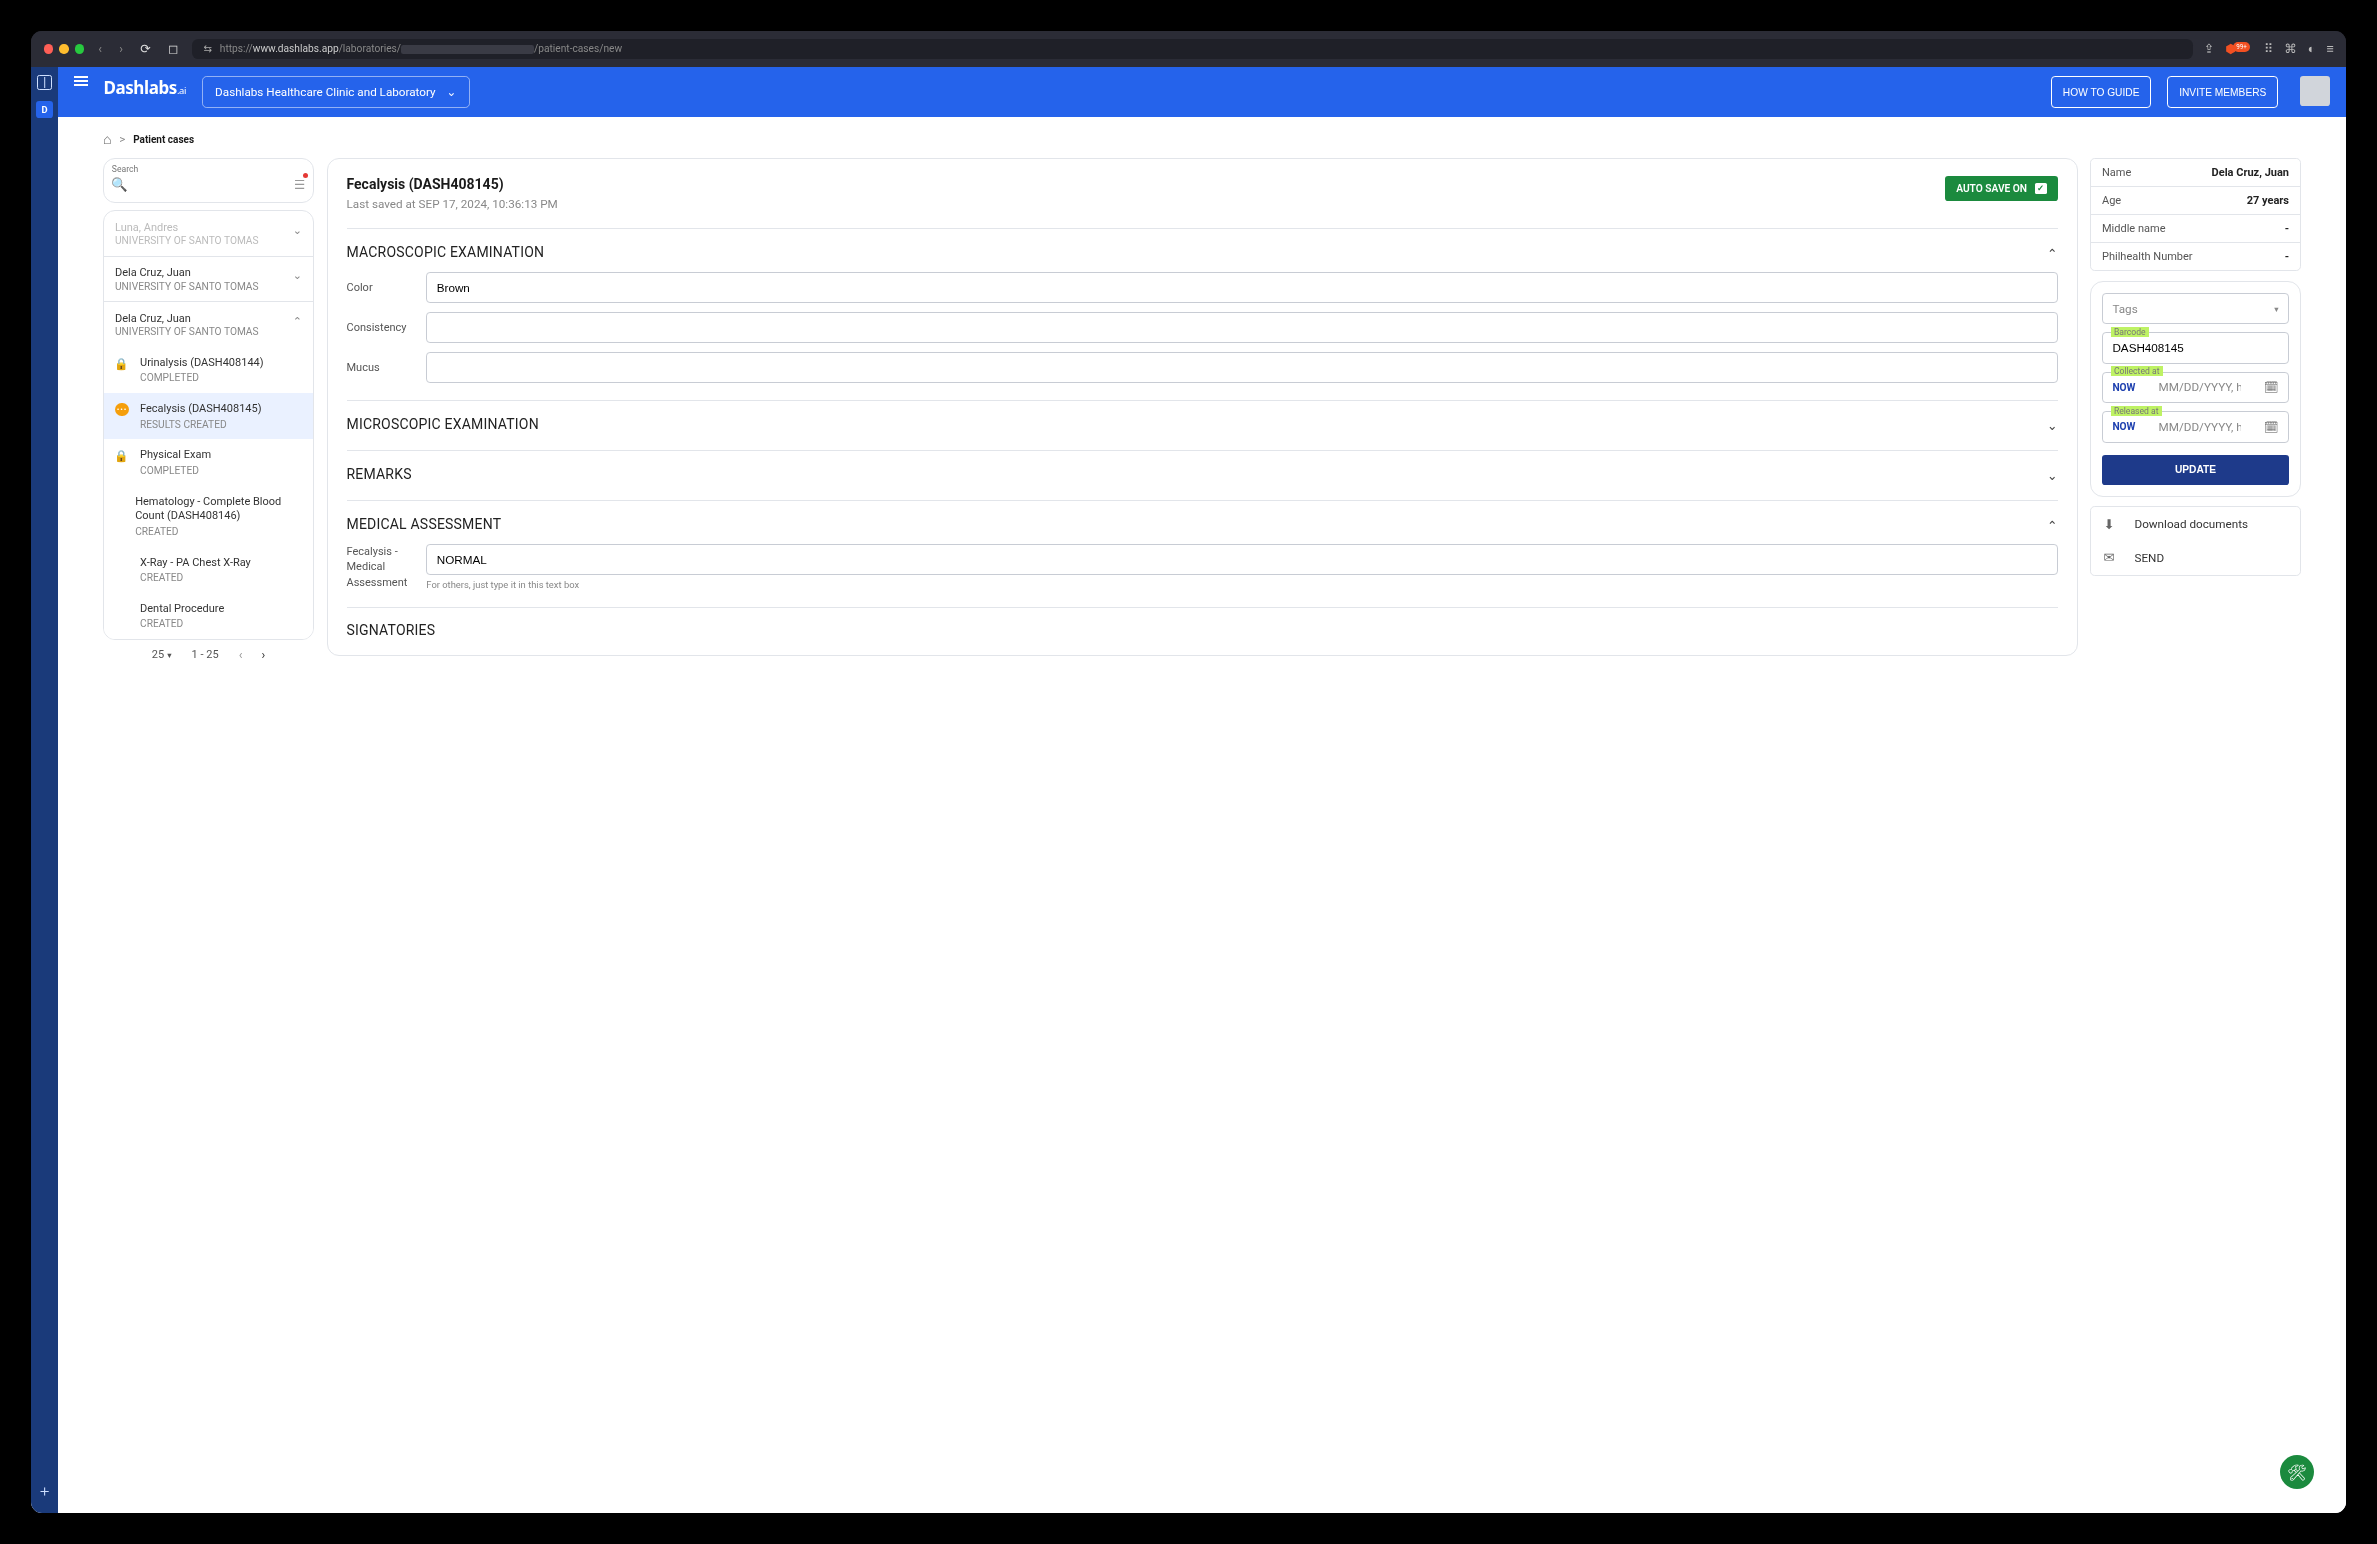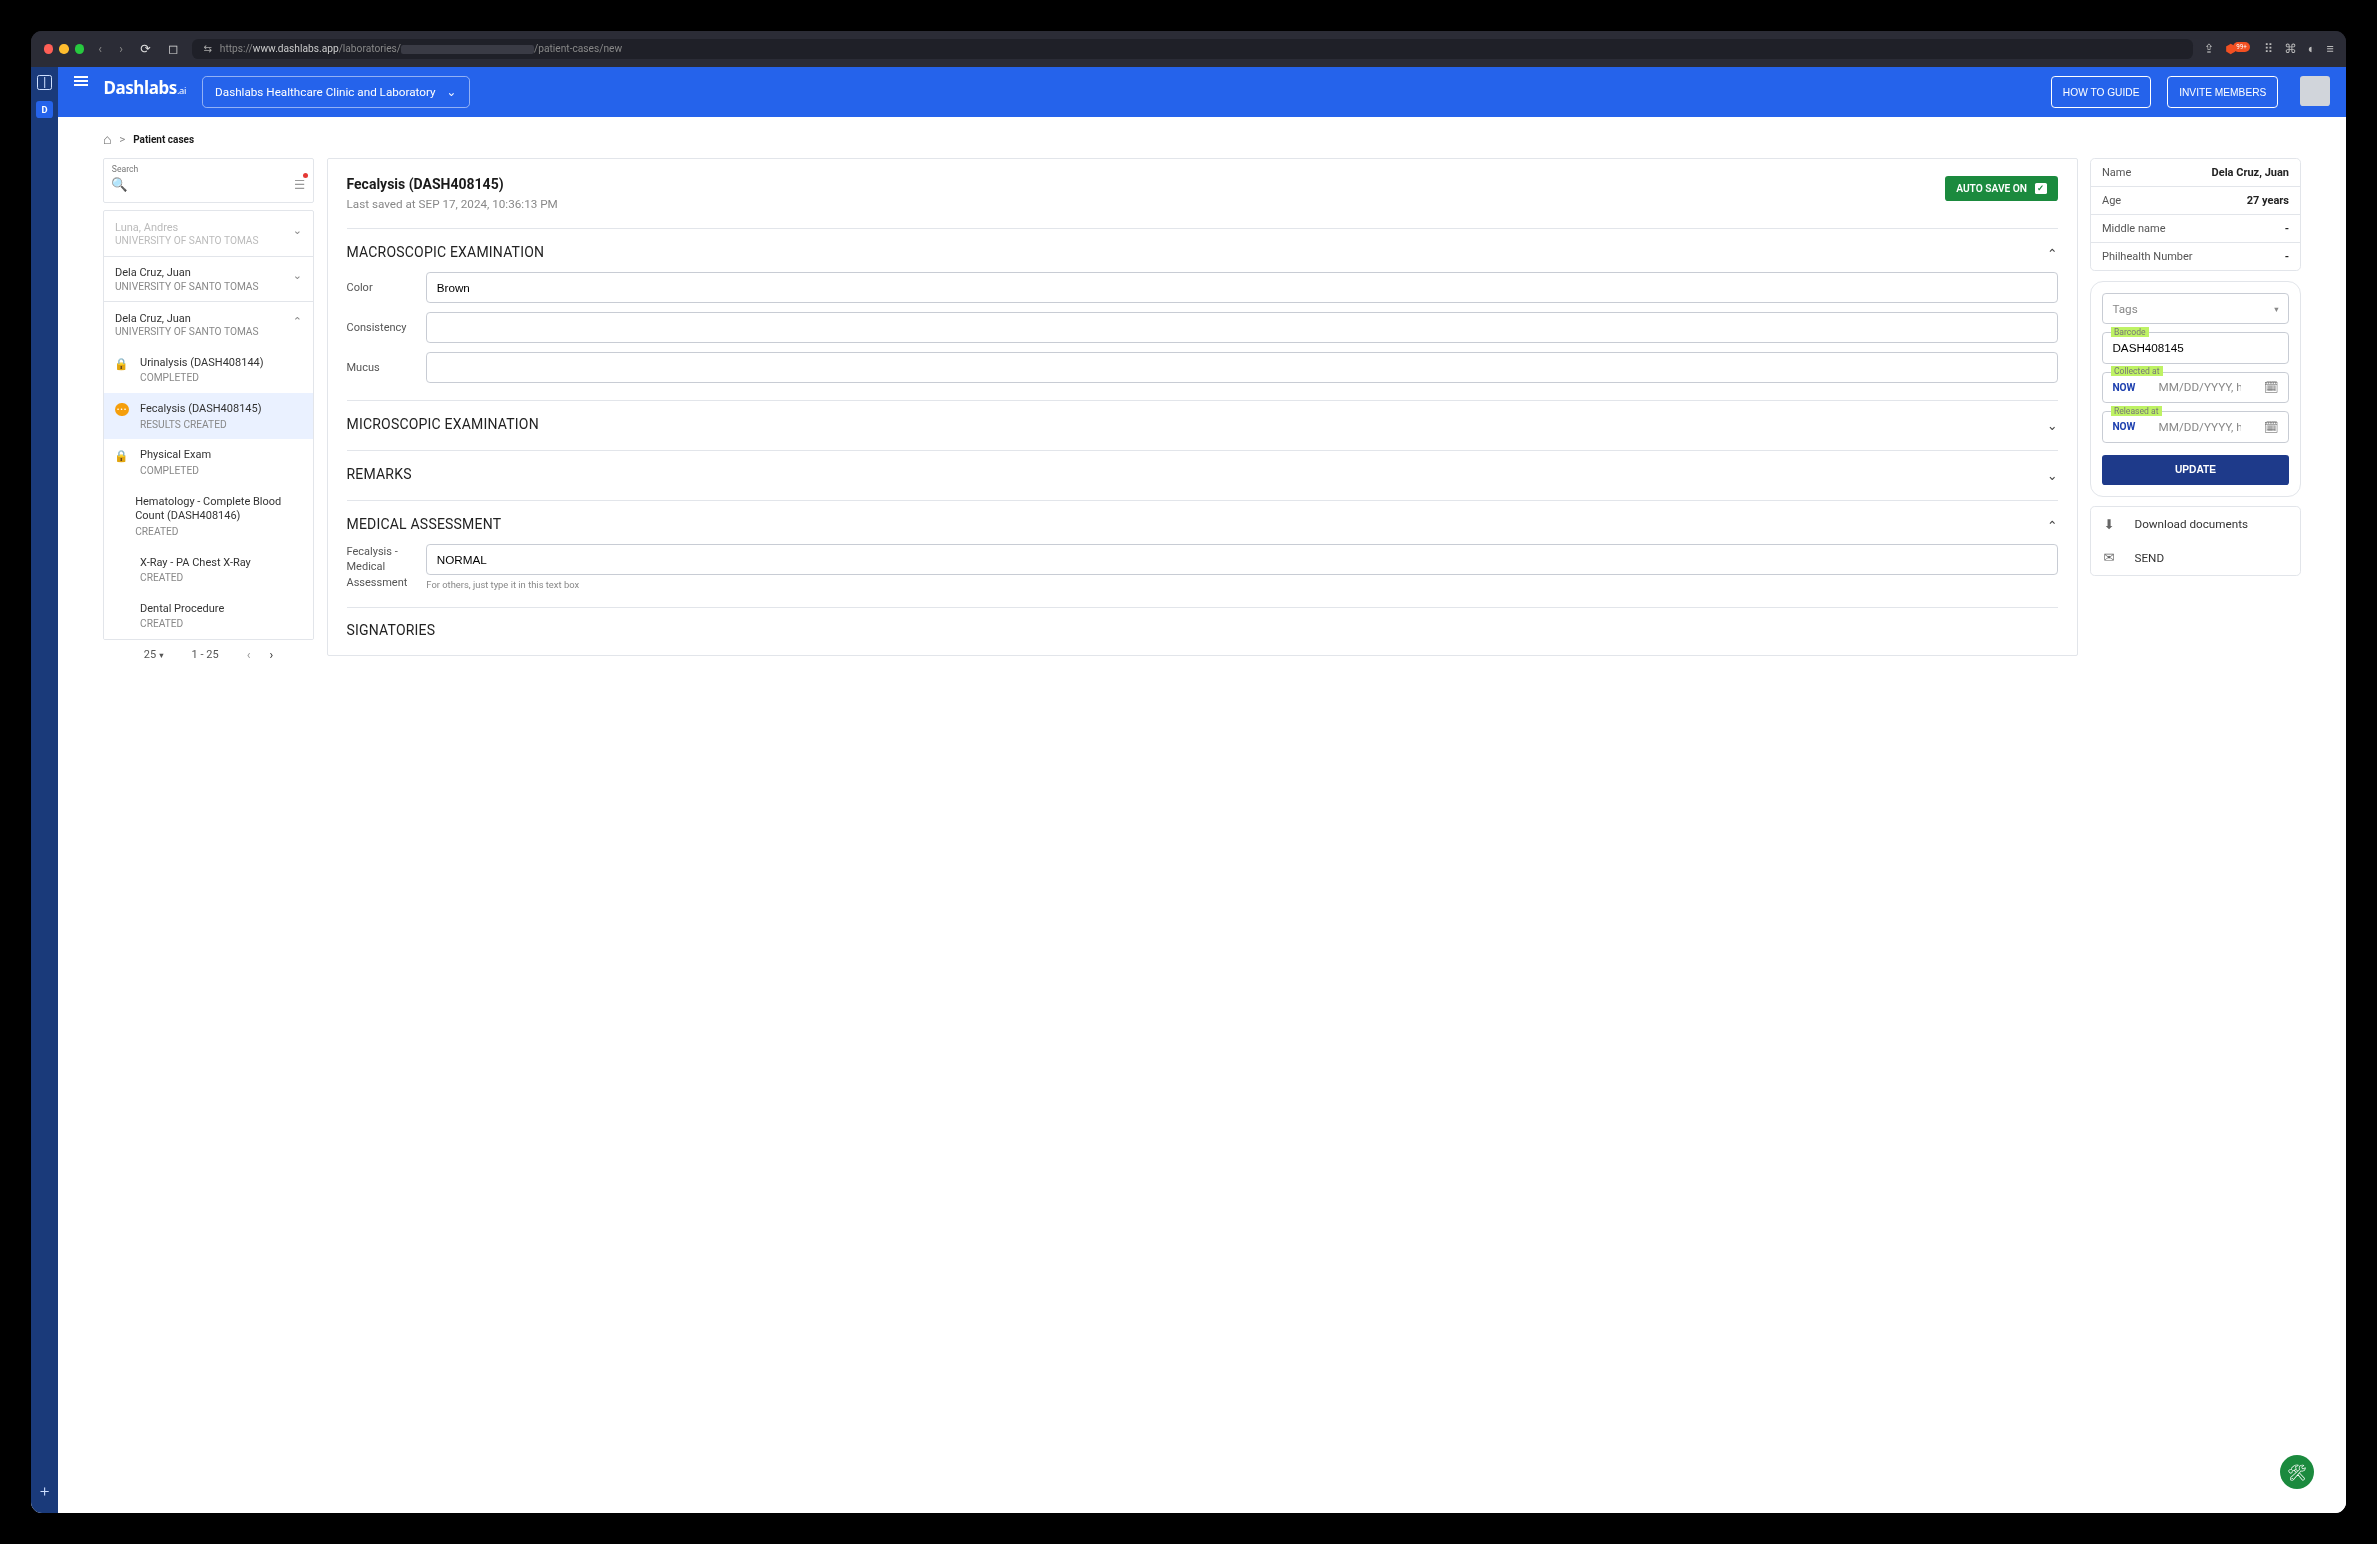--- a/index.html
+++ b/index.html
@@ -36,21 +36,21 @@
   .hdrbtn{border:0.8px solid #fff;background:transparent;color:#fff;padding:7px 11px;border-radius:3.9px;font-size:10.2px;font-weight:500}
   .avatar{width:30px;height:30px;background:#d1d5db;border-radius:3.1px;margin-left:6.3px}
   
   .content{flex:1;overflow:auto;background:#fff;position:relative}
   .pad{padding:14px 45px}
   .bc{display:flex;align-items:center;gap:7.8px;color:#555;font-size:11.7px;margin-bottom:11px}
   .bc .home{color:#666;font-size:14px}
   .bc .sep{color:#888}
   .bc .cur{font-weight:700;color:#1a1a1a;font-size:10px}
   .grid{display:grid;grid-template-columns:211px 1fr 211px;gap:12.5px;align-items:start}
-  .card{border:0.8px solid #e2e5ea;border-radius:2px;background:#fff}
+  .card{border:0.8px solid #e2e5ea;border-radius:12px;background:#fff}
   
   .searchwrap{padding:4.7px 7.8px 7.8px}
   .searchlabel{font-size:8.6px;color:#777;margin-bottom:1.6px;display:block}
   .searchrow{display:flex;align-items:center;gap:6.3px;position:relative}
   .searchrow input{flex:1;border:none;outline:none;font-size:11px;padding:3.1px 0}
   .mag{color:#777;font-size:13.3px}
   .filtericon{color:#999;font-size:12.5px;position:relative}
   .filtericon .reddot{position:absolute;top:-4.7px;right:-3.1px;width:5.5px;height:5.5px;background:#e53935;border-radius:50%}
   .leftcard{max-height:439px;overflow:hidden}
   .patient{border-top:0.8px solid #e2e5ea;padding:9.4px 11px;display:flex;justify-content:space-between;align-items:flex-start;gap:6.3px}
@@ -60,21 +60,21 @@
   .patient.faded .name,.patient.faded .inst{color:#bbb}
   .chev{color:#888;font-size:11px;padding-top:3.1px}
   .tests{background:#fff}
   .test{display:flex;gap:11px;padding:9.4px 11px;align-items:flex-start;cursor:pointer}
   .test.active{background:#eaf1ff}
   .statusicon{width:14px;display:flex;justify-content:center;margin-top:0.8px}
   .lockicon{color:#e53935;font-size:11.7px}
   .dotsicon{width:13.3px;height:13.3px;background:#f59e0b;border-radius:50%;color:#fff;display:flex;align-items:center;justify-content:center;font-size:7.8px;letter-spacing:0.8px}
   .test .title{color:#333;font-size:11px;line-height:1.35}
   .test .status{color:#888;font-size:10.2px;margin-top:1.6px}
-  .pager{display:flex;align-items:center;justify-content:center;gap:28px;padding:7.8px 0;color:#555;font-size:11px}
+  .pager{display:flex;align-items:center;justify-content:center;gap:20px;padding:7.8px 0;color:#555;font-size:11px}
   .pager .per{display:flex;align-items:center;gap:3.1px}
   .pager .nav{display:flex;gap:19px;color:#999;font-size:12.5px}
   .pager .nav .en{color:#333}
   
   .mid{padding:17px 19px}
   .midhdr{display:flex;justify-content:space-between;align-items:flex-start}
   .midhdr h2{font-size:14px;font-weight:700;margin-bottom:4.7px}
   .midhdr .saved{color:#888;font-size:11.7px}
   .autosave{background:#1b8a3e;color:#fff;padding:6.3px 11px;border-radius:3.1px;font-size:10.2px;font-weight:600;display:flex;align-items:center;gap:7.8px}
   .autosave .chk{width:11.7px;height:11.7px;background:#fff;border-radius:1.6px;position:relative}

